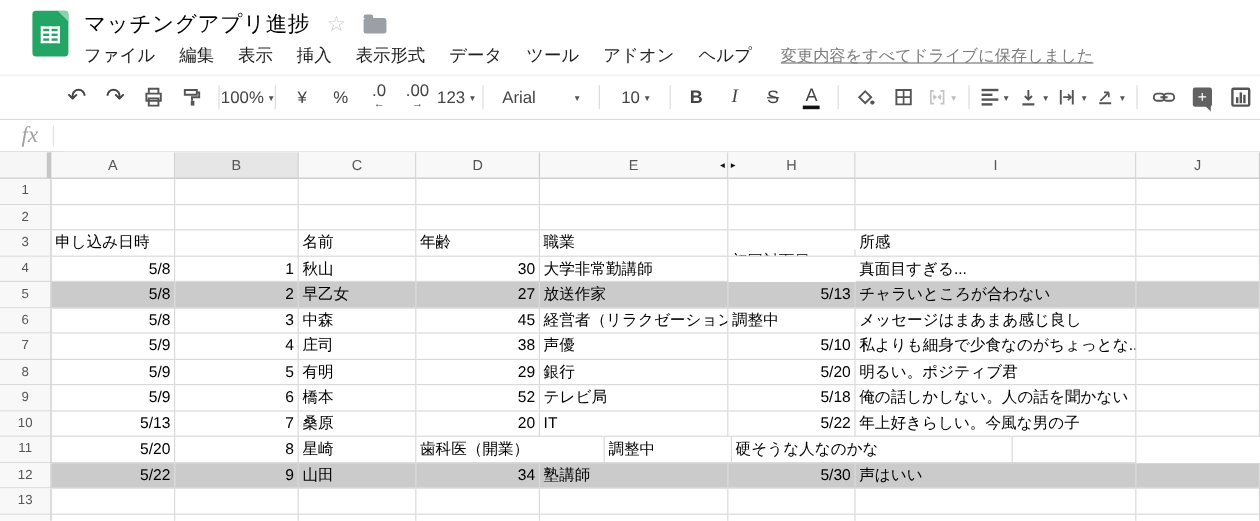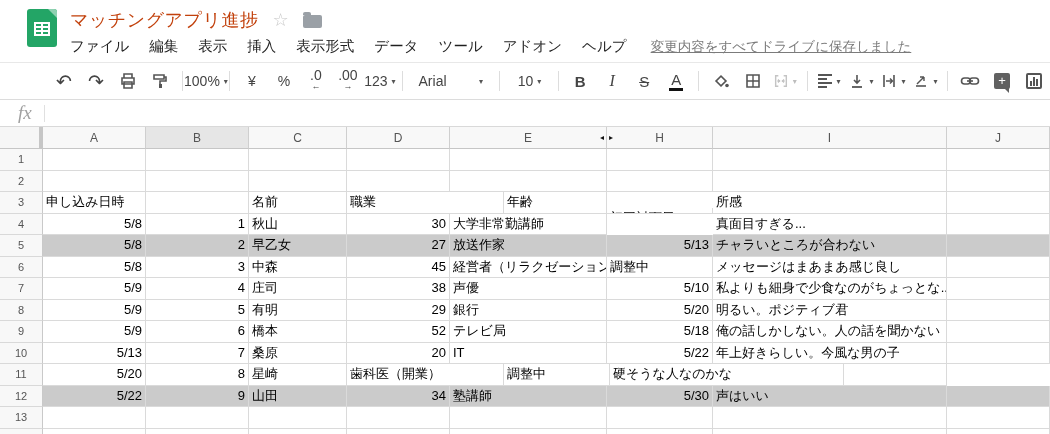--- a/index.html
+++ b/index.html
@@ -16,21 +16,21 @@
   .sheets-icon .grid-glyph { position:absolute; left:7px; top:13px; width:16px; height:14px;
     background:
       linear-gradient(#fff,#fff) 0 0/16px 2px no-repeat,
       linear-gradient(#fff,#fff) 0 4px/16px 2px no-repeat,
       linear-gradient(#fff,#fff) 0 8px/16px 2px no-repeat,
       linear-gradient(#fff,#fff) 0 12px/16px 2px no-repeat,
       linear-gradient(#fff,#fff) 0 0/2px 14px no-repeat,
       linear-gradient(#fff,#fff) 7px 0/2px 14px no-repeat,
       linear-gradient(#fff,#fff) 14px 0/2px 14px no-repeat; }
   .title-row { position:absolute; left:70px; top:8px; display:flex; align-items:center; }
-  .doc-title { font-size:18px; color:#c2410c; letter-spacing:.5px; }
+  .doc-title { font-size:18px; color:#000000; letter-spacing:.5px; }
   .star { color:#c8c8c8; font-size:18px; margin-left:14px; cursor:pointer; }
   .folder { width:19px; height:13px; background:#9aa0a6; border-radius:2px;
     position:relative; margin-left:14px; top:1px; }
   .folder:before { content:""; position:absolute; top:-3px; left:0; width:8px; height:3px;
     background:#9aa0a6; border-radius:2px 2px 0 0; }
   .menu-row { position:absolute; left:70px; top:37px; display:flex; align-items:center;
     font-size:14.5px; color:#1f1f1f; }
   .menu-item { margin-right:20px; cursor:pointer; }
   .save-status { font-size:13.5px; color:#7b7b7b; text-decoration:underline;
     margin-left:4px; cursor:pointer; }
@@ -284,22 +284,22 @@
         <div class="cell" style="width: 157px;"></div>
         <div class="cell" style="width: 106px;"></div>
         <div class="cell" style="width: 234px;"></div>
         <div class="cell" style="width: 103px;"></div>
       </div>
       <div class="g-row">
         <div class="row-h">3</div>
         <div class="cell" style="width: 103px;">申し込み日時</div>
         <div class="cell" style="width: 103px;"></div>
         <div class="cell" style="width: 98px;">名前</div>
+        <div class="cell" style="width: 103px;">年齢</div>
         <div class="cell" style="width: 157px;">職業</div>
-        <div class="cell" style="width: 103px;">年齢</div>
         <div class="cell" style="width: 106px; margin-top: 16px;">初回対面日</div>
         <div class="cell" style="width: 234px;">所感</div>
         <div class="cell" style="width: 103px;"></div>
       </div>
       <div class="g-row">
         <div class="row-h">4</div>
         <div class="cell r" style="width: 103px;">5/8</div>
         <div class="cell r" style="width: 103px;">1</div>
         <div class="cell" style="width: 98px;">秋山</div>
         <div class="cell r" style="width: 103px;">30</div>

